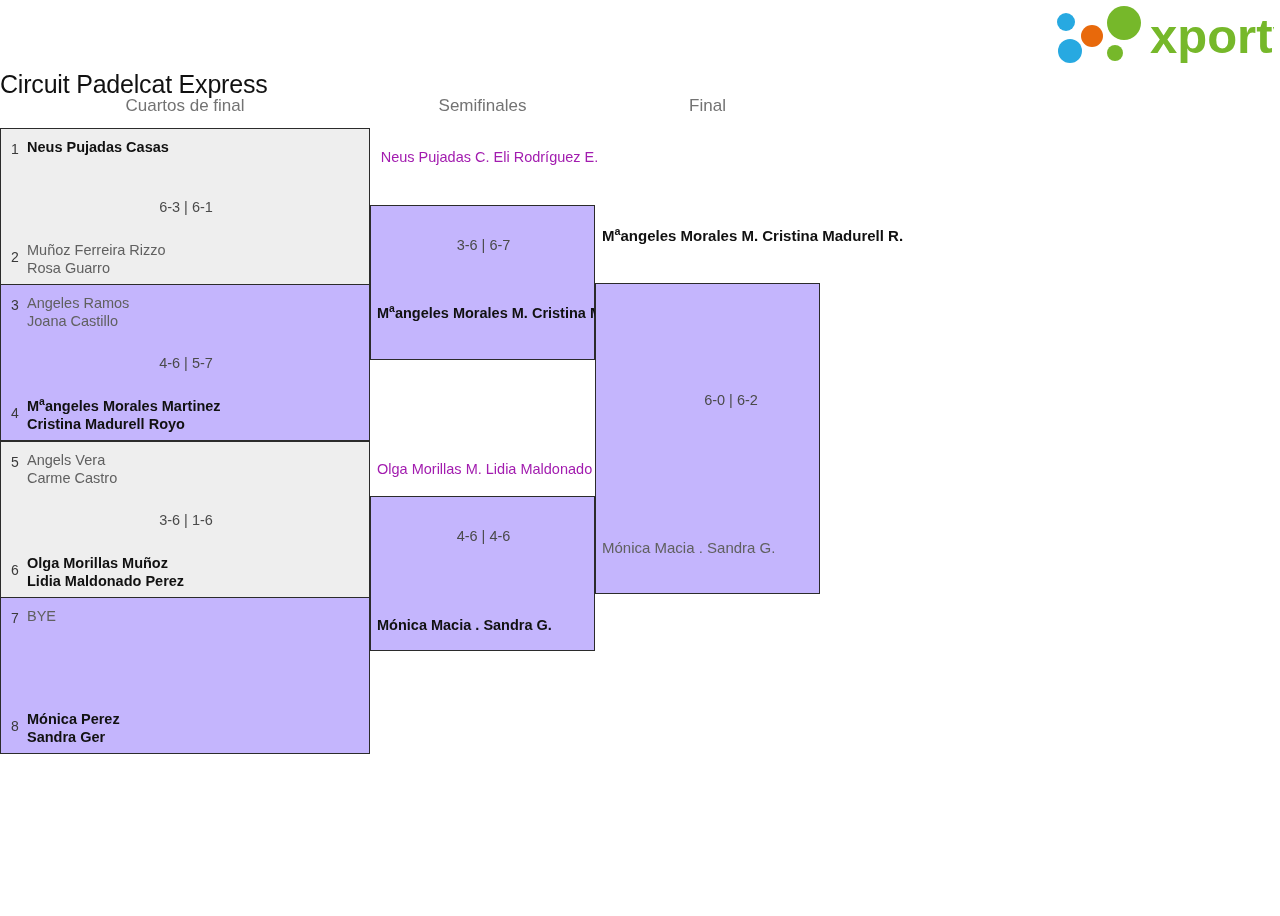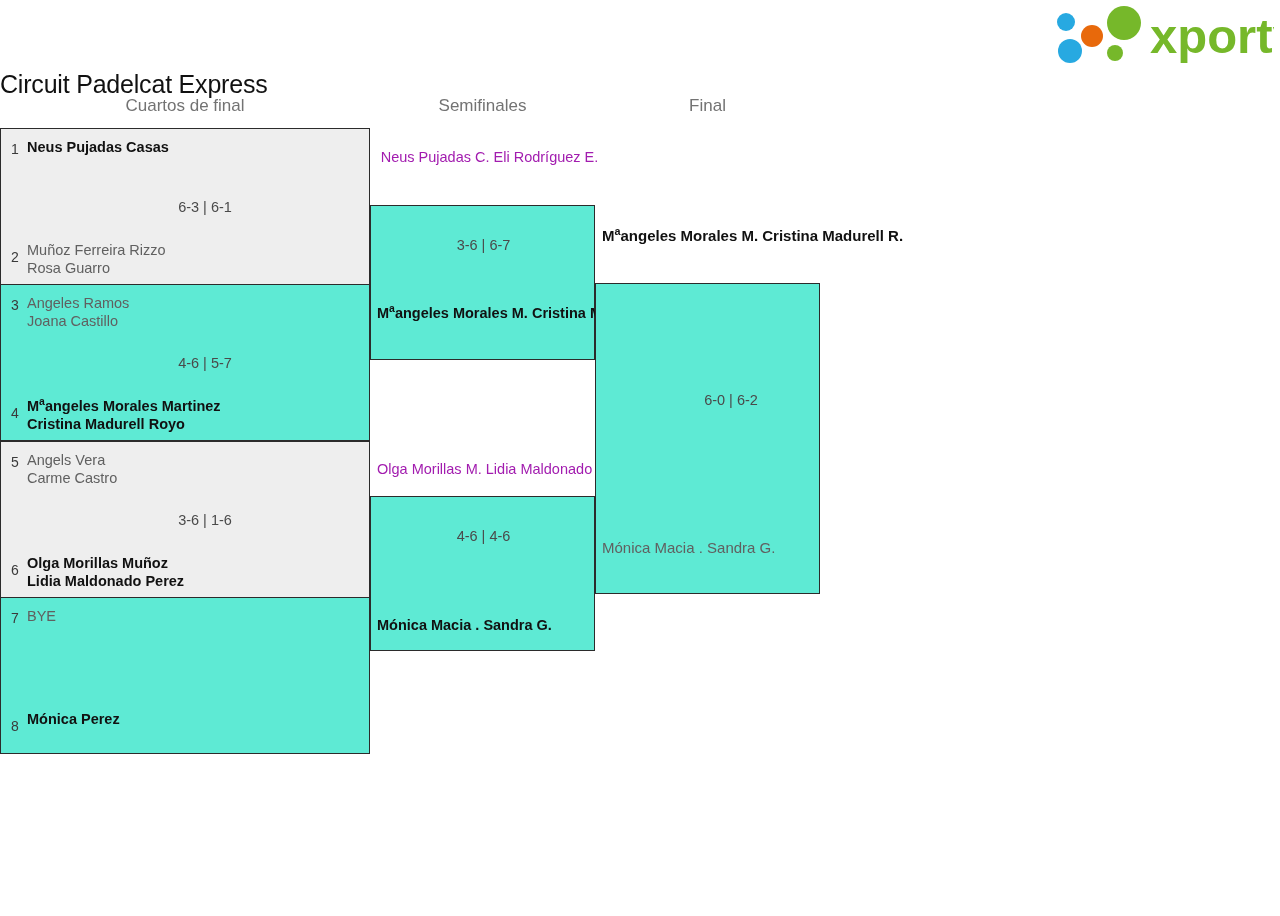--- a/index.html
+++ b/index.html
@@ -54,21 +54,21 @@
   }
   #round-header-qf { left: 0px;   width: 370px; }
   #round-header-sf { left: 370px; width: 225px; }
   #round-header-f  { left: 595px; width: 225px; }
 
   
   .match-box {
     position: absolute;
     box-sizing: border-box;
     border: 1px solid #2b2b2b;
-    background: #5eead4;
+    background: #c4b5fd;
   }
   .match-box.shaded { background: #eeeeee; }
 
   
   .seed {
     position: absolute;
     left: 6px;
     font-size: 14px;
     color: #3a3a3a;
     width: 16px;
@@ -98,21 +98,21 @@
   }
 
   
   .qf { left: 0px; width: 370px; height: 157px; }
   #qf-1 { top: 128px; }
   #qf-2 { top: 284px; }
   #qf-3 { top: 441px; }
   #qf-4 { top: 597px; }
   .qf .team-top    { top: 9px; }
   .qf .team-bottom { top: 112px; }
-  .qf .score       { left: 0; width: 370px; top: 70px; padding-left: 19px; }
+  .qf .score       { left: 0; width: 370px; top: 70px; }
 
   
   .qf .seed.rel-top    { top: 12px; }
   .qf .seed.rel-bottom { top: 120px; }
 
   
   .sf { left: 370px; width: 225px; height: 155px; }
   #sf-1 { top: 205px; }
   #sf-2 { top: 496px; }
   .sf .score { left: 0; width: 225px; top: 31px; }
@@ -222,20 +222,21 @@
 <div class="match-box qf" id="qf-4">
   <div class="seed rel-top">7</div>
   <div class="team loser team-top">
     <span class="nm">BYE</span>
     <span class="nm"></span>
   </div>
   <div class="score"></div>
   <div class="seed rel-bottom">8</div>
   <div class="team winner team-bottom">
     <span class="nm">Mónica Perez</span>
+    <span class="nm">Sandra Ger</span>
   </div>
 </div>
 
 <div class="sf-team loser" id="sf-1-top">
   <span class="nm">Neus Pujadas C.</span>
   <span class="nm">Eli Rodríguez E.</span>
 </div>
 <div class="match-box sf" id="sf-1">
   <div class="score">3-6 | 6-7</div>
 </div>

